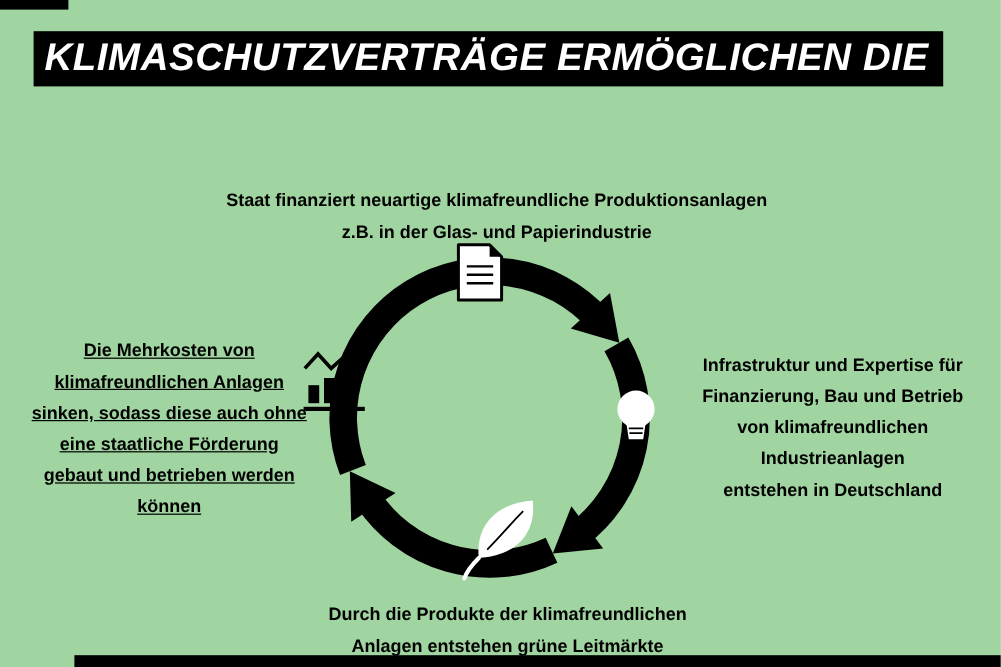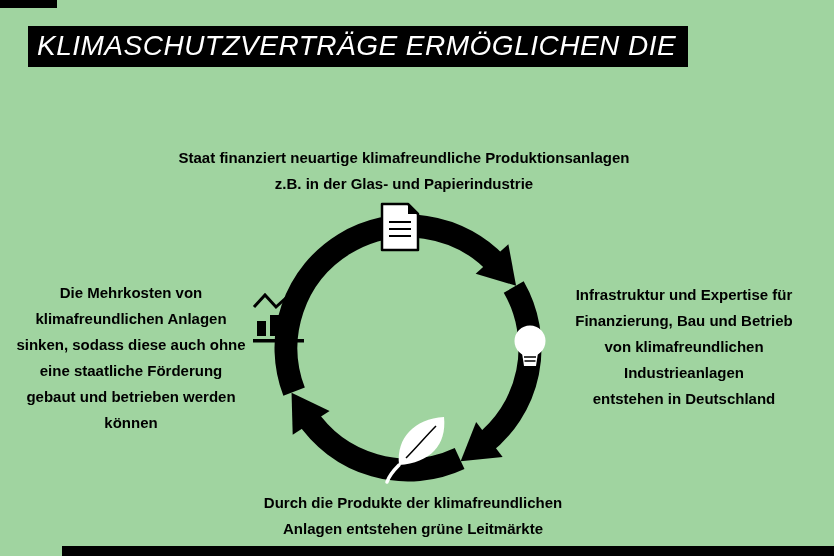--- a/index.html
+++ b/index.html
@@ -9,39 +9,39 @@
     background:var(--background,#a0d4a0);
     font-family:"Liberation Sans",sans-serif;
     overflow:hidden;
   }
   .title{position:absolute;left:28px;top:26px;}
   .title-line{
     display:table;
     background:var(--title-bg,#000);
     color:var(--title-fg,#fff);
     font-style:italic;
-    font-weight:400;
-    font-size:28px;
+    font-weight:700;
+    font-size:32px;
     line-height:1.18;
     letter-spacing:.5px;
     padding:3px 12px 5px 9px;
     white-space:nowrap;
   }
   .blurb{
     position:absolute;
-    margin:4px;
+    margin:14px;
     font-weight:700;
     font-size:15px;
     line-height:26px;
     color:var(--ink,#000);
     text-align:center;
     white-space:pre-line;
   }
   .blurb-top{left:140px;top:141px;width:520px;}
-  .blurb-left{left:8px;top:276px;width:238px;}
+  .blurb-left{left:8px;top:266px;width:238px;text-decoration:underline;}
   .blurb-right{left:550px;top:278px;width:260px;}
   .blurb-bottom{left:186px;top:486px;width:446px;}
   .cycle{position:absolute;left:248px;top:188px;}
   .chart-icon{position:absolute;left:250px;top:286px;}
   .accent-bar{position:absolute;background:var(--ink,#000);}
   .accent-bar.top{left:0;top:0;width:57px;height:8px;}
   .accent-bar.bottom{left:62px;bottom:0;right:0;height:10px;}
 </style>
 </head>
 <body>

